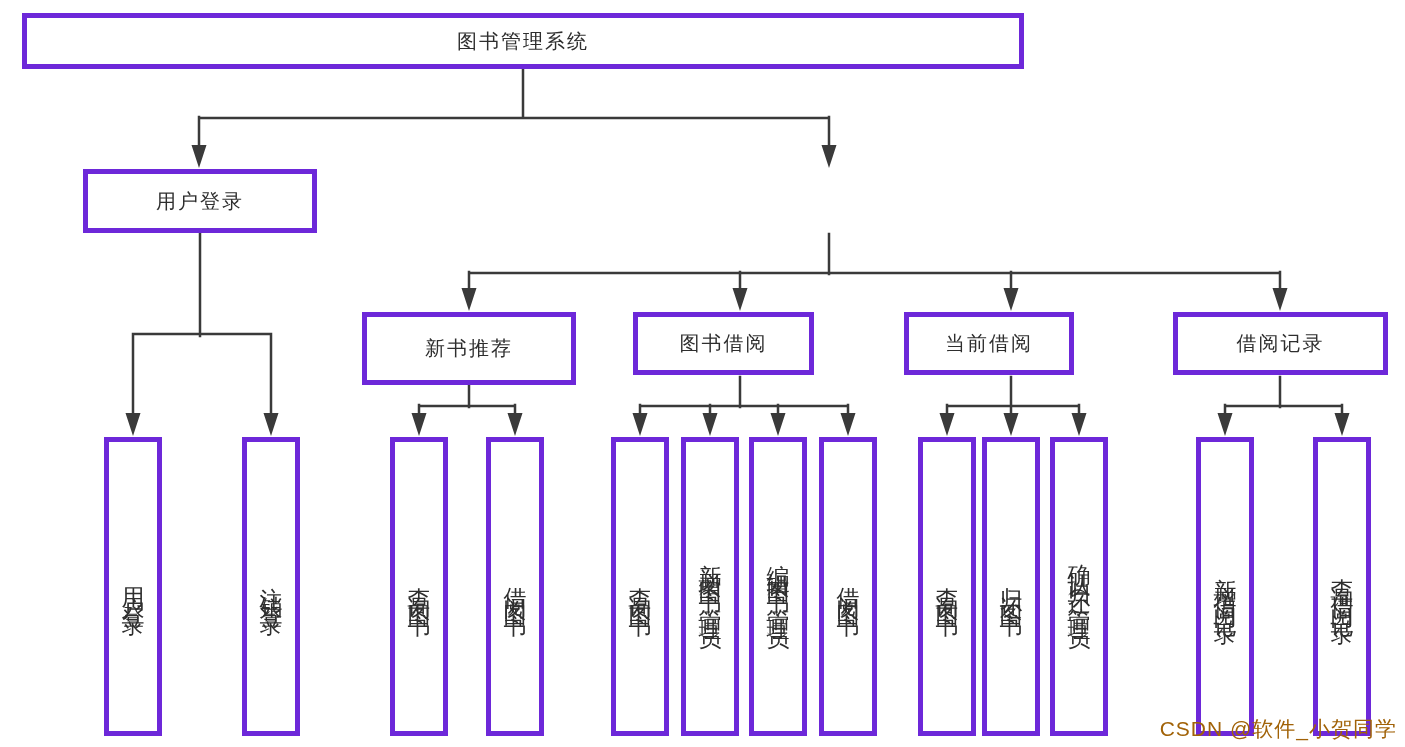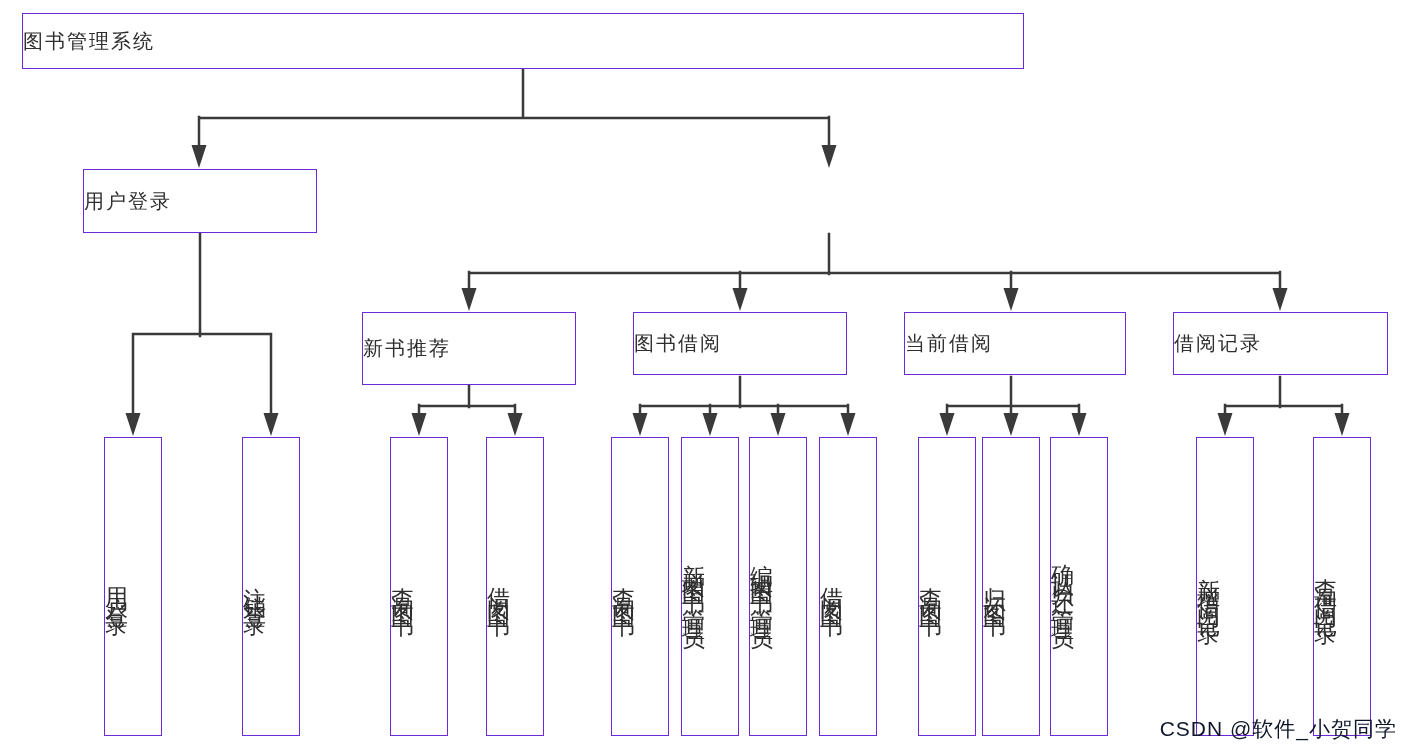--- a/index.html
+++ b/index.html
@@ -2,32 +2,32 @@
 <html><head>
 <meta charset="utf-8">
 <style>
   html,body{margin:0;padding:0;background:#ffffff;}
   .stage{
     position:relative;width:1405px;height:747px;background:#ffffff;
     font-family:"Liberation Sans",sans-serif;color:#2e2e2e;overflow:hidden;
   }
   .wires{position:absolute;left:0;top:0;}
   .box{
-    position:absolute;background:#ffffff;border:1px solid #6d28d9;
-    box-sizing:border-box;display:flex;align-items:center;justify-content:flex-start;
+    position:absolute;background:#ffffff;border:5px solid #6d28d9;
+    box-sizing:border-box;display:flex;align-items:center;justify-content:center;
   }
   .hlabel{font-size:20px;letter-spacing:2px;white-space:nowrap;color:#2e2e2e;}
   .root .hlabel{font-size:20px;}
   .vlabel{
     writing-mode:vertical-rl;text-orientation:mixed;
     font-size:23px;letter-spacing:9px;line-height:1;color:#2e2e2e;white-space:nowrap;
   }
   .watermark{
     position:absolute;right:8px;bottom:4px;font-size:21px;letter-spacing:1px;
-    color:#0f172a;white-space:nowrap;
+    color:#a16207;white-space:nowrap;
   }
 </style>
 </head>
 <body>
 
 <div class="stage">
 
   <svg class="wires" width="1405" height="747" viewBox="0 0 1405 747" aria-hidden="true">
     <g stroke="#3a3a3a" stroke-width="2.5" fill="none" stroke-linecap="square">
 
@@ -72,24 +72,24 @@
     <span class="hlabel">图书管理系统</span>
   </div>
 
   <div class="box" style="left:83px;top:169px;width:234px;height:64px;">
     <span class="hlabel">用户登录</span>
   </div>
 
   <div class="box" style="left:362px;top:312px;width:214px;height:73px;">
     <span class="hlabel">新书推荐</span>
   </div>
-  <div class="box" style="left:633px;top:312px;width:214px;height:63px;">
+  <div class="box" style="left:633px;top:312px;width:181px;height:63px;">
     <span class="hlabel">图书借阅</span>
   </div>
-  <div class="box" style="left:904px;top:312px;width:222px;height:63px;">
+  <div class="box" style="left:904px;top:312px;width:170px;height:63px;">
     <span class="hlabel">当前借阅</span>
   </div>
   <div class="box" style="left:1173px;top:312px;width:215px;height:63px;">
     <span class="hlabel">借阅记录</span>
   </div>
 
   <div class="box leaf" style="left:104px;top:437px;width:58px;height:299px;">
     <span class="vlabel">用户登录</span>
   </div>
   <div class="box leaf" style="left:242px;top:437px;width:58px;height:299px;">

